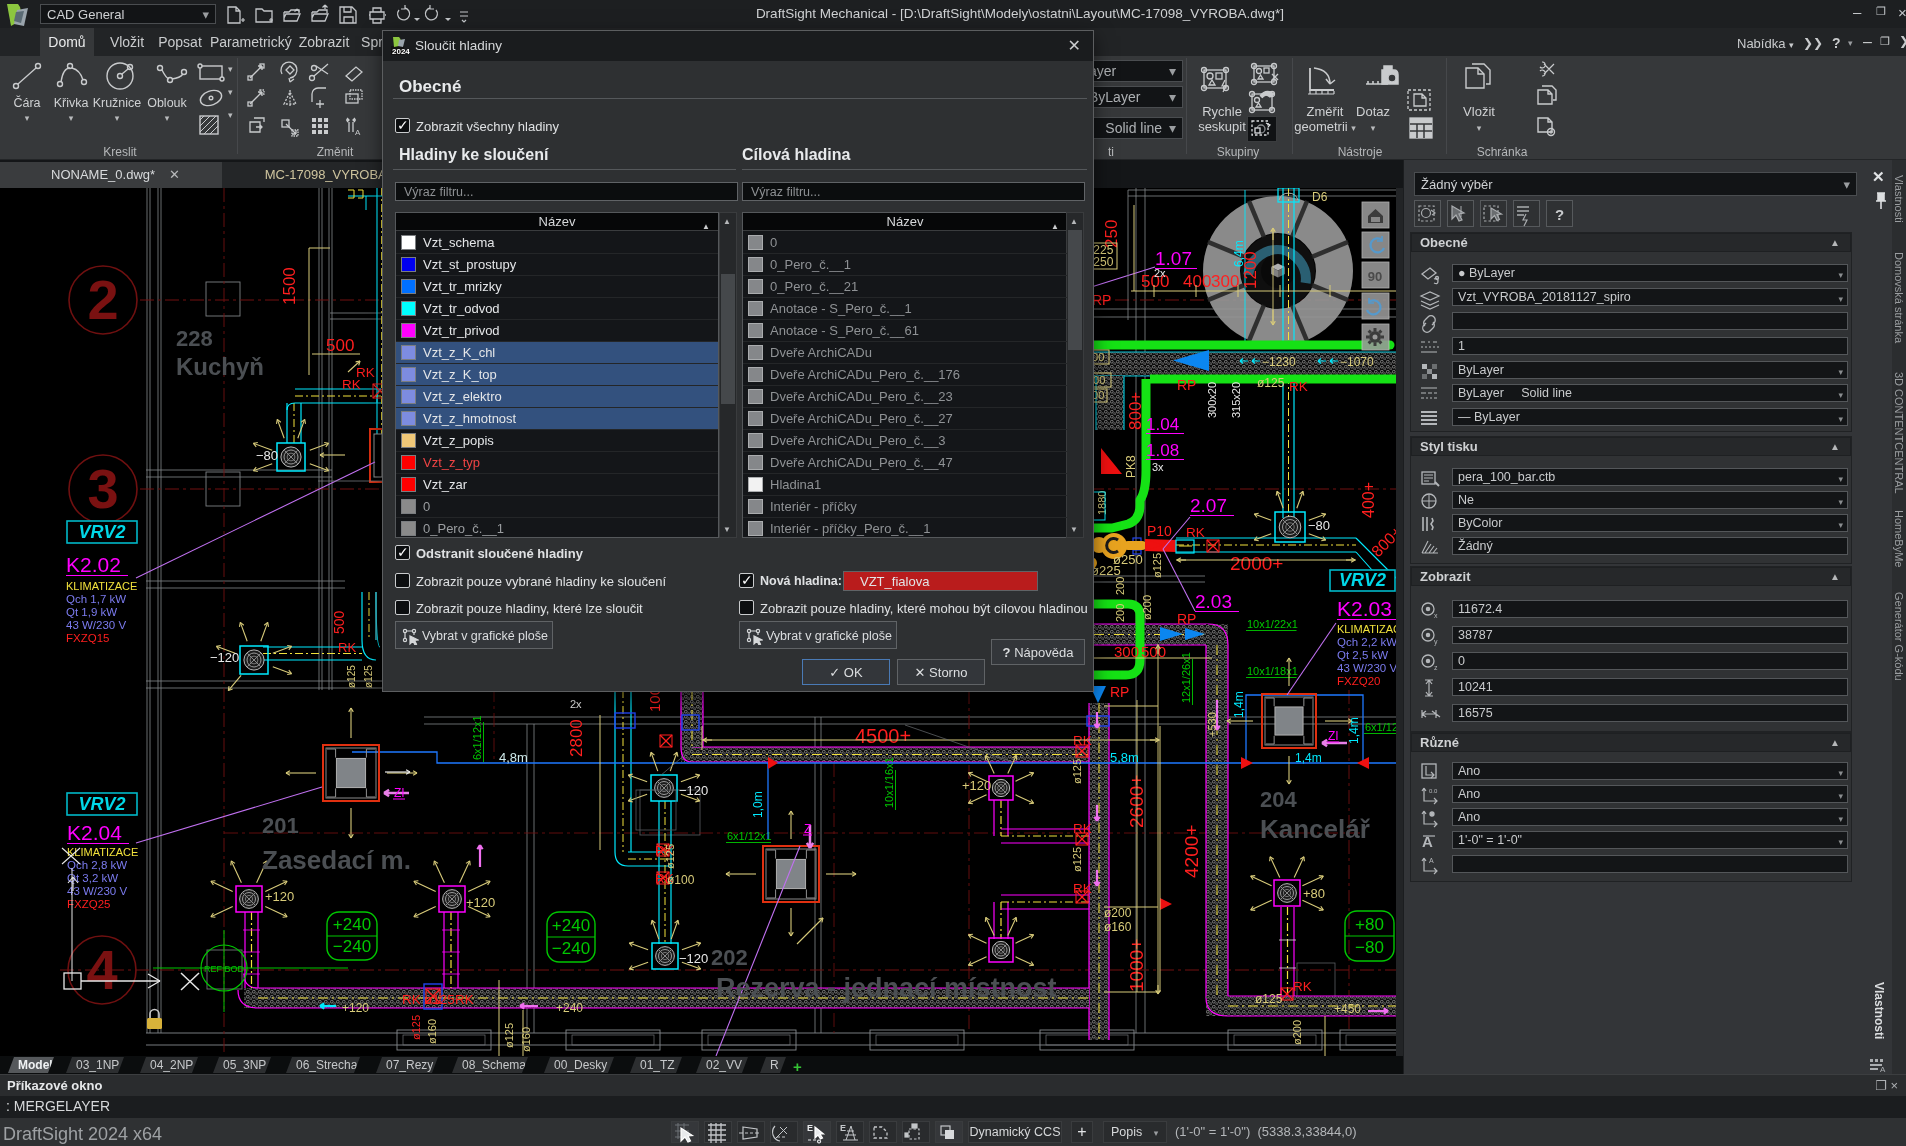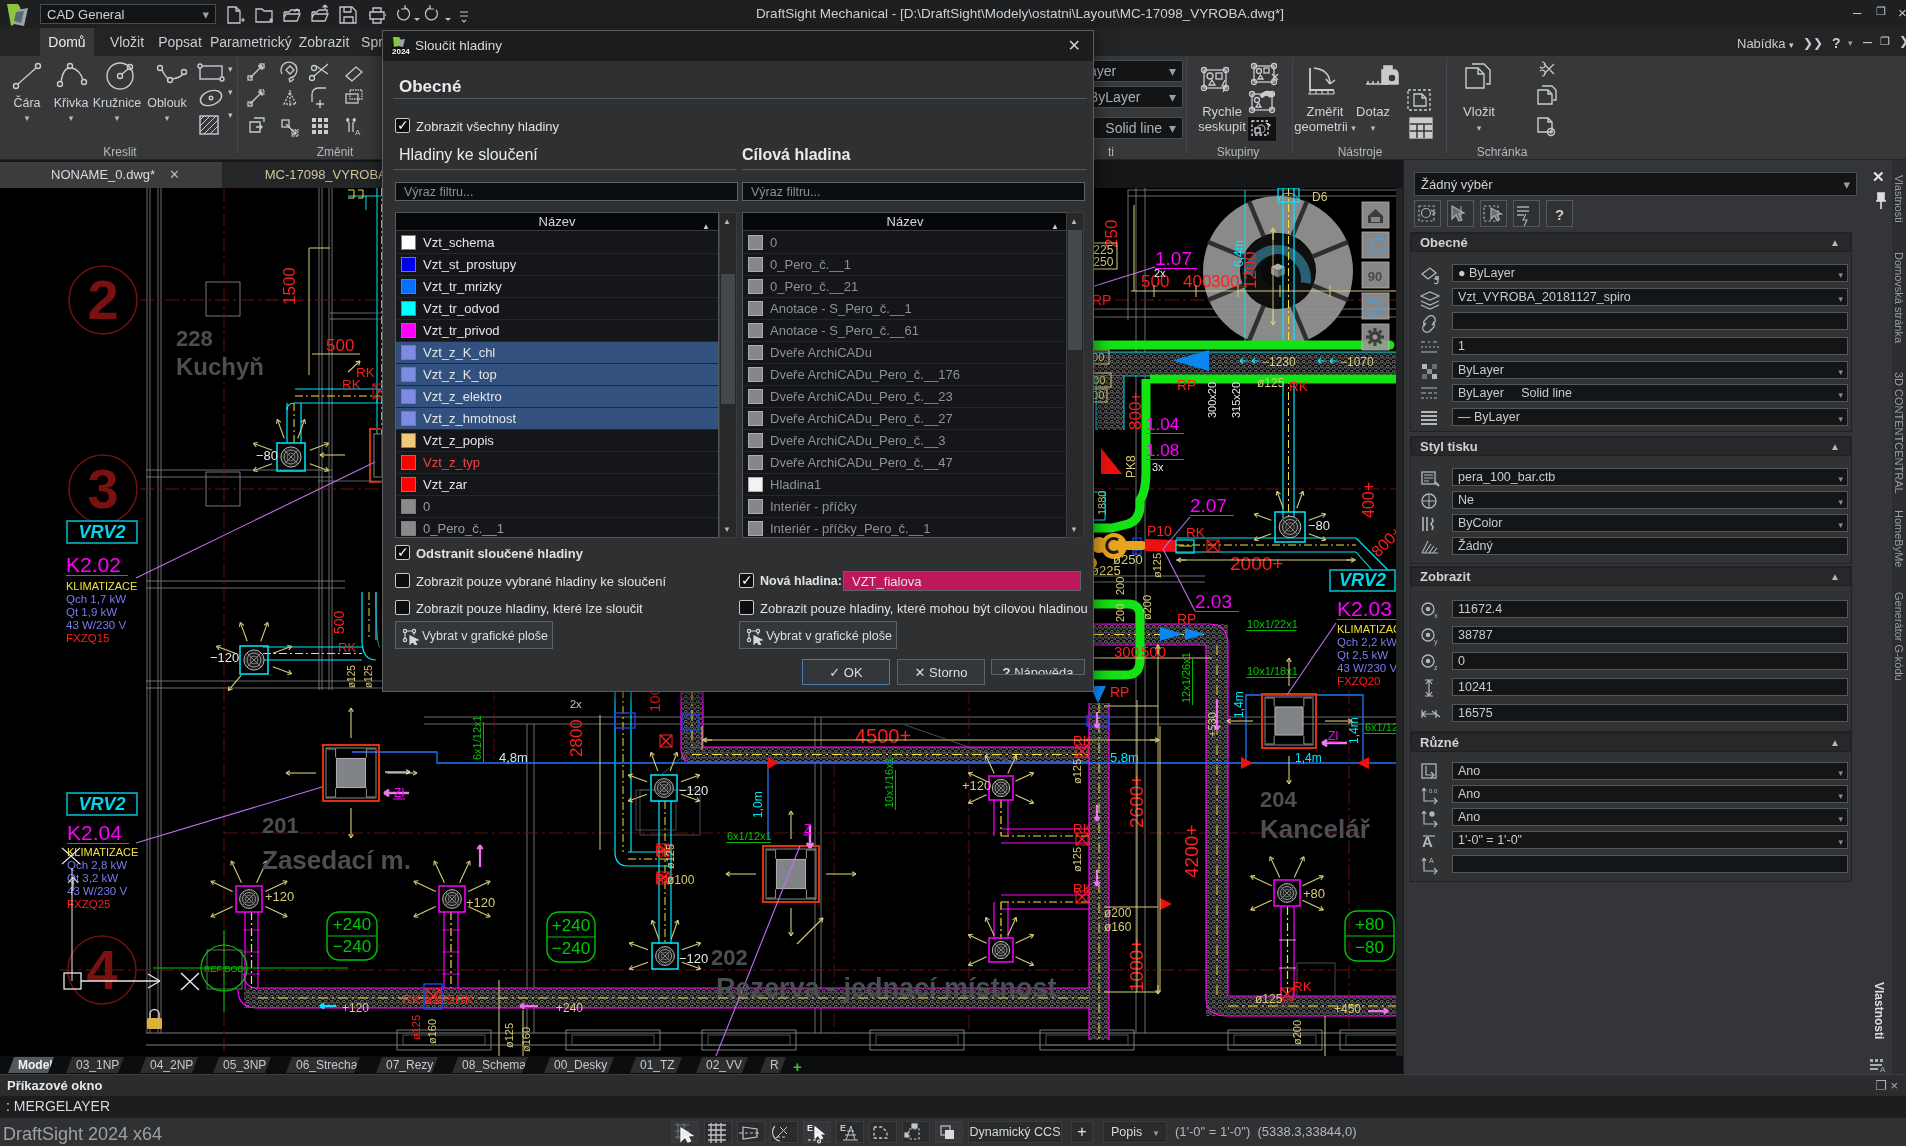--- a/index.html
+++ b/index.html
@@ -1387,21 +1387,21 @@
       <div id="dlgtitle"><svg style="position:absolute;left:8px;top:5px" width="20" height="20" viewBox="0 0 20 20">
           <rect x="0" y="10" width="13" height="9" fill="#111"></rect>
           <text x="1" y="18" font-size="8" fill="#fff" font-weight="bold" font-family="Liberation Sans">2024</text>
           <path d="M2 1 L8 1 Q12 5 8 10 L3 11 Z" fill="#8cc63f"></path>
           <path d="M8 4 L14 3 L12 11 L7 10 Z" fill="#9aa4ac"></path>
         </svg><span style="margin-left:32px">Sloučit hladiny</span><span style="position:absolute;right:12px;top:0;color:#c9cbcd;font-size:16px">✕</span></div>
       <div class="dlbl" style="left:16px;top:46px;font-size:17px;font-weight:bold;color:#e8eaec">Obecné</div>
       <div class="abs" style="left:10px;top:67px;width:694px;height:1px;background:#55585b"></div>
       <div class="cb ck" style="left:12px;top:87px"></div>
       <div class="dlbl" style="left:33px;top:88px">Zobrazit všechny hladiny</div>
-      <div class="dlbl" style="left:16px;top:115px;font-size:16px;font-weight:normal;color:#e8eaec">Hladiny ke sloučení</div>
+      <div class="dlbl" style="left:16px;top:115px;font-size:16px;font-weight:bold;color:#e8eaec">Hladiny ke sloučení</div>
       <div class="dlbl" style="left:359px;top:115px;font-size:16px;font-weight:bold;color:#e8eaec">Cílová hladina</div>
       <div class="abs" style="left:10px;top:138px;width:343px;height:1px;background:#55585b"></div>
       <div class="abs" style="left:359px;top:138px;width:345px;height:1px;background:#55585b"></div>
       <div class="abs" style="left:12px;top:151px;width:343px;height:19px;background:#0b0d0e;border:1px solid #606366;color:#8e9194;font-size:12.5px;line-height:18px;padding-left:8px">Výraz filtru...</div>
       <div class="abs" style="left:359px;top:151px;width:343px;height:19px;background:#0b0d0e;border:1px solid #606366;color:#8e9194;font-size:12.5px;line-height:18px;padding-left:8px">Výraz filtru...</div>
       <div class="abs" style="left:12px;top:181px;width:324px;height:326px;background:#141619;border:1px solid #55585b"></div>
       <div class="abs" style="left:359px;top:181px;width:326px;height:326px;background:#141619;border:1px solid #55585b"></div>
       <div class="abs" style="left:13px;top:182px;width:322px;height:18px;background:#060708;border-bottom:1px solid #3a3c3e;color:#d6d8da;font-size:13px;text-align:center;line-height:17px">Název<span style="position:absolute;right:8px;top:5px;font-size:8px;color:#c9cbcd">▲</span></div>
       <div class="abs" style="left:360px;top:182px;width:324px;height:18px;background:#060708;border-bottom:1px solid #3a3c3e;color:#d6d8da;font-size:13px;text-align:center;line-height:17px">Název<span style="position:absolute;right:8px;top:5px;font-size:8px;color:#c9cbcd">▲</span></div>
       <div class="abs" style="left:336px;top:181px;width:18px;height:326px;background:#26282a;border:1px solid #3a3c3e"></div>
@@ -1443,35 +1443,35 @@
         <div class="lrow" style="top:242px;color:#8f9295"><span class="gcb" style="background:#f2f2f2"></span><span style="margin-left:27px">Hladina1</span></div>
         <div class="lrow" style="top:264px;color:#8f9295"><span class="gcb" style="background:#85878a"></span><span style="margin-left:27px">Interiér - příčky</span></div>
         <div class="lrow" style="top:286px;color:#8f9295"><span class="gcb" style="background:#85878a"></span><span style="margin-left:27px">Interiér - příčky_Pero_č.__1</span></div>
       </div>
       <div class="cb ck" style="left:12px;top:514px"></div>
       <div class="dlbl" style="left:33px;top:515px;font-weight:bold">Odstranit sloučené hladiny</div>
       <div class="cb" style="left:12px;top:542px"></div>
       <div class="dlbl" style="left:33px;top:543px">Zobrazit pouze vybrané hladiny ke sloučení</div>
       <div class="cb ck" style="left:356px;top:542px"></div>
       <div class="dlbl" style="left:377px;top:543px;font-weight:bold;font-size:12.5px">Nová hladina:</div>
-      <div class="abs" style="left:460px;top:540px;width:238px;height:20px;background:#be185d;border:1px solid #606366;color:#e2e4e6;font-size:13px;line-height:19px;padding-left:8px">VZT_fialova</div>
+      <div class="abs" style="left:460px;top:540px;width:195px;height:20px;background:#b91c1c;border:1px solid #606366;color:#e2e4e6;font-size:13px;line-height:19px;padding-left:16px">VZT_fialova</div>
       <div class="cb" style="left:12px;top:569px"></div>
       <div class="dlbl" style="left:33px;top:570px">Zobrazit pouze hladiny, které lze sloučit</div>
       <div class="cb" style="left:356px;top:569px"></div>
       <div class="dlbl" style="left:377px;top:570px">Zobrazit pouze hladiny, které mohou být cílovou hladinou</div>
       <div class="dbtn" style="left:12px;top:590px;width:158px;height:28px;line-height:27px;text-align:left"><svg style="position:absolute;left:6px;top:6px" width="17" height="17" viewBox="0 0 17 17" fill="none" stroke="#d6d8da" stroke-width="1.2">
           <circle cx="3" cy="3" r="1.6"></circle>
           <circle cx="12" cy="3" r="1.6"></circle>
           <circle cx="3" cy="12" r="1.6"></circle>
           <path d="M5 3 h5 M3 5 v5 M12 5 v2"></path>
           <path d="M8 8 l0 8 3 -3 2 4 1.5 -0.7 -2 -4 3.5 -0.3 z" fill="#d6d8da"></path>
         </svg><span style="margin-left:26px;font-size:12.5px">Vybrat v grafické ploše</span></div>
       <div class="dbtn" style="left:356px;top:590px;width:158px;height:28px;line-height:27px;text-align:left"><svg style="position:absolute;left:6px;top:6px" width="17" height="17" viewBox="0 0 17 17" fill="none" stroke="#d6d8da" stroke-width="1.2">
           <circle cx="3" cy="3" r="1.6"></circle>
           <circle cx="12" cy="3" r="1.6"></circle>
           <circle cx="3" cy="12" r="1.6"></circle>
           <path d="M5 3 h5 M3 5 v5 M12 5 v2"></path>
           <path d="M8 8 l0 8 3 -3 2 4 1.5 -0.7 -2 -4 3.5 -0.3 z" fill="#d6d8da"></path>
         </svg><span style="margin-left:26px;font-size:12.5px">Vybrat v grafické ploše</span></div>
       <div class="dbtn" style="left:419px;top:628px;width:88px;height:26px;line-height:25px;border:1px solid #4a7ab5">✓ OK</div>
       <div class="dbtn" style="left:514px;top:628px;width:88px;height:26px;line-height:25px">✕ Storno</div>
-      <div class="dbtn" style="left:608px;top:628px;width:94px;height:16px;line-height:25px"><b>?</b> Nápověda</div>
+      <div class="dbtn" style="left:608px;top:608px;width:94px;height:26px;line-height:25px"><b>?</b> Nápověda</div>
     </div>
 </div>
 </body></html>

